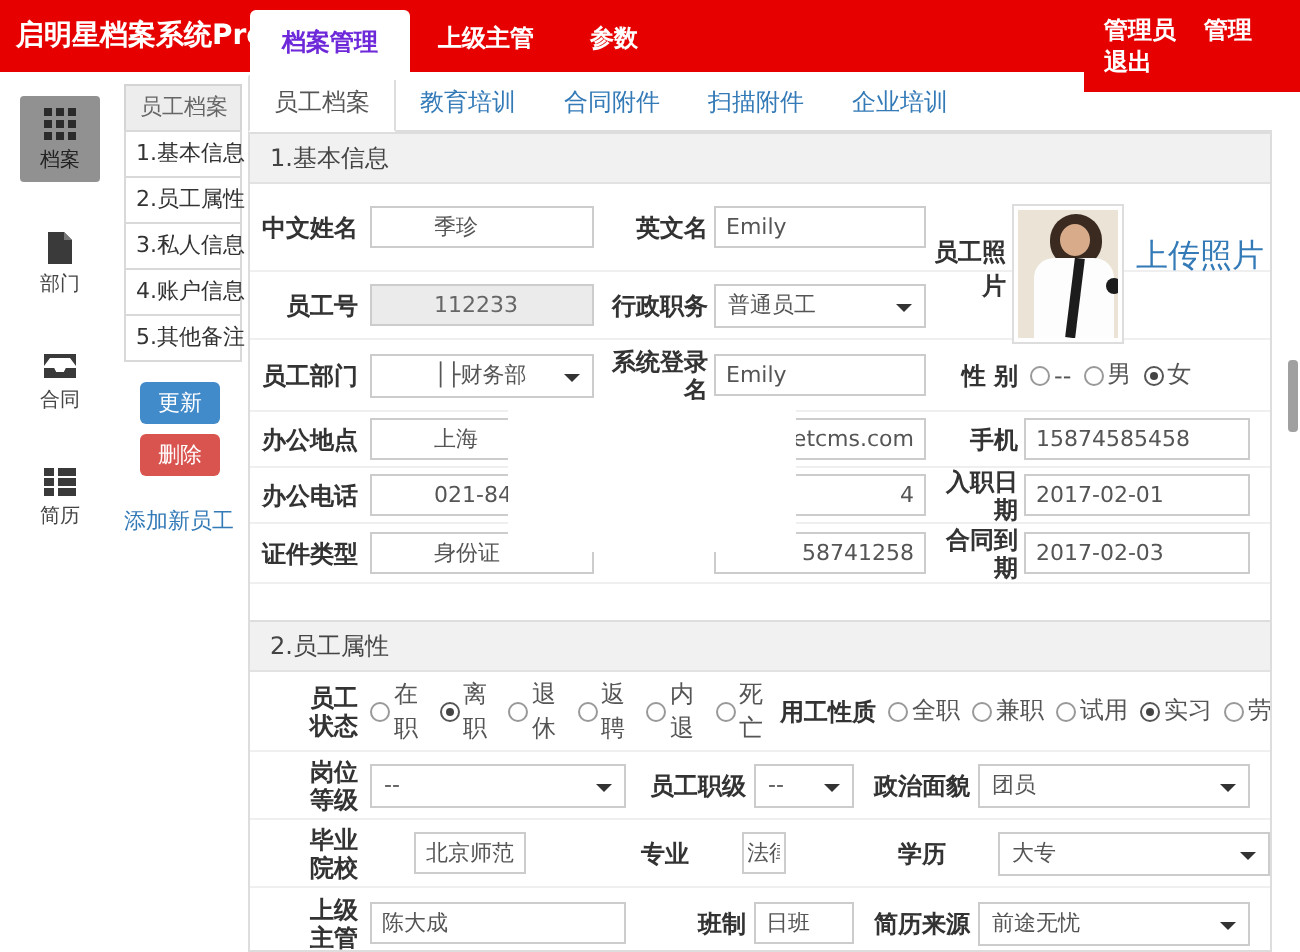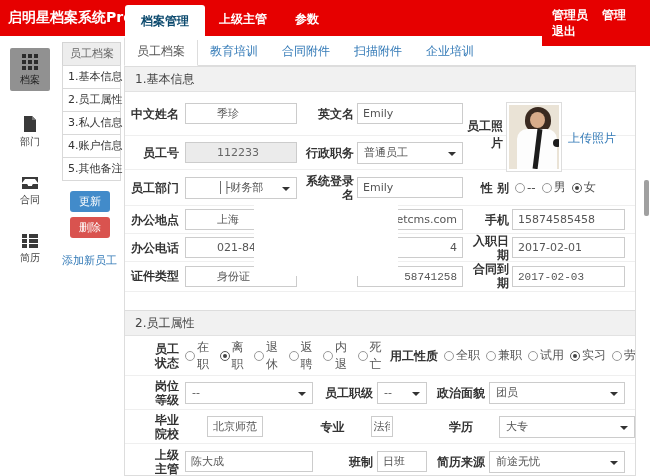--- a/index.html
+++ b/index.html
@@ -5,21 +5,21 @@
   * { margin:0; padding:0; box-sizing:border-box; }
   html,body { width:650px; height:476px; overflow:hidden; background:#fff;
     font-family:"DejaVu Sans","Liberation Sans",sans-serif; }
   .page { position:relative; width:650px; height:476px; background:#fff; overflow:hidden; }
 
   
   .header { position:absolute; top:0; left:0; width:650px; height:36px; background:#e60000; z-index:20; }
   .brand { position:absolute; left:8px; top:9px; color:#fff; font-size:14px; font-weight:bold; }
   .topnav { position:absolute; left:125px; top:0; height:36px; display:flex; align-items:flex-end; }
   .topnav .nav-item { color:#fff; font-size:12px; font-weight:bold; padding:8px 14px; cursor:pointer; }
-  .topnav .nav-item.active { background:#fff; color:#0c4a6e; border-radius:3px 3px 0 0; padding:8px 16px 10px 16px; margin-bottom:-4px; }
+  .topnav .nav-item.active { background:#fff; color:#6d28d9; border-radius:3px 3px 0 0; padding:8px 16px 10px 16px; margin-bottom:-4px; }
   .user-block { position:absolute; right:0; top:0; width:108px; height:46px; background:#e60000; z-index:21;
     display:flex; padding:7px 10px 0 10px; }
   .user-col { display:flex; flex-direction:column; margin-right:14px; }
   .user-block a { color:#fff; font-size:12px; font-weight:bold; text-decoration:none; line-height:16px; }
 
   
   .icon-sidebar { position:absolute; left:0; top:36px; width:60px; bottom:0; background:#fff; }
   .side-item { width:44px; margin:0 auto; text-align:center; cursor:pointer; color:#444; }
   .side-item .lbl { font-size:10px; display:block; margin-top:2px; color:#444; }
   .side-item.active { background:#919191; border-radius:2px; width:40px; padding:5px 0 4px 0; }
@@ -82,21 +82,21 @@
   .photo-label { position:absolute; left:332px; top:52px; width:46px; text-align:right;
     font-weight:bold; font-size:12px; color:#333; }
   .photo-frame { position:absolute; left:381px; top:36px; width:56px; height:70px;
     border:1px solid #ddd; background:#fff; padding:2px; z-index:4; }
   .photo-art { position:relative; width:100%; height:100%; background:#eae3d6; overflow:hidden; }
   .p-hair { position:absolute; left:16px; top:2px; width:26px; height:26px; border-radius:50% 50% 45% 45%; background:#3a2a20; }
   .p-face { position:absolute; left:21px; top:7px; width:15px; height:16px; border-radius:50%; background:#d8ac8a; }
   .p-body { position:absolute; left:8px; top:24px; width:40px; height:42px; border-radius:10px 10px 0 0; background:#fdfdfd; }
   .p-tie { position:absolute; left:26px; top:24px; width:5px; height:40px; background:#1c1c1c; transform:rotate(7deg); }
   .p-arm { position:absolute; left:44px; top:34px; width:8px; height:8px; border-radius:50%; background:#1c1c1c; }
-  .upload-link { position:absolute; left:443px; top:64px; font-size:12px; color:#337ab7; text-decoration:none; z-index:4; }
+  .upload-link { position:absolute; left:443px; top:52px; font-size:16px; color:#337ab7; text-decoration:none; z-index:4; }
 
   
   .white-overlay { position:absolute; left:129px; top:134px; width:144px; height:76px; background:#fff; z-index:5; }
   .scroll-thumb { position:absolute; right:1px; top:180px; width:5px; height:36px; background:#a0a0a0;
     border-radius:2px; z-index:22; }
 </style>
 </head>
 <body>
 
 <div class="page">
@@ -244,21 +244,21 @@
 
       <div class="row" style="height:28px;">
         <span class="lab s1-l1">办公电话</span>
         <input class="inp s1-f1" value="021-84574584" style="">
         <span class="lab s1-l2"></span>
         <input class="inp s1-f2 frag" value="4" style="">
         <span class="lab s1-l3">入职日期</span>
         <input class="inp s1-f3" value="2017-02-01" style="">
       </div>
 
-      <div class="row" style="height:30px;font-family:Liberation Mono, monospace;">
+      <div class="row" style="height:30px;">
         <span class="lab s1-l1">证件类型</span>
         <input class="inp s1-f1" value="身份证" style="">
         <span class="lab s1-l2"></span>
         <input class="inp s1-f2 frag" value="58741258" style="">
         <span class="lab s1-l3">合同到期</span>
         <input class="inp s1-f3" value="2017-02-03" style="">
       </div>
 
       <div class="spacer"></div>
 

